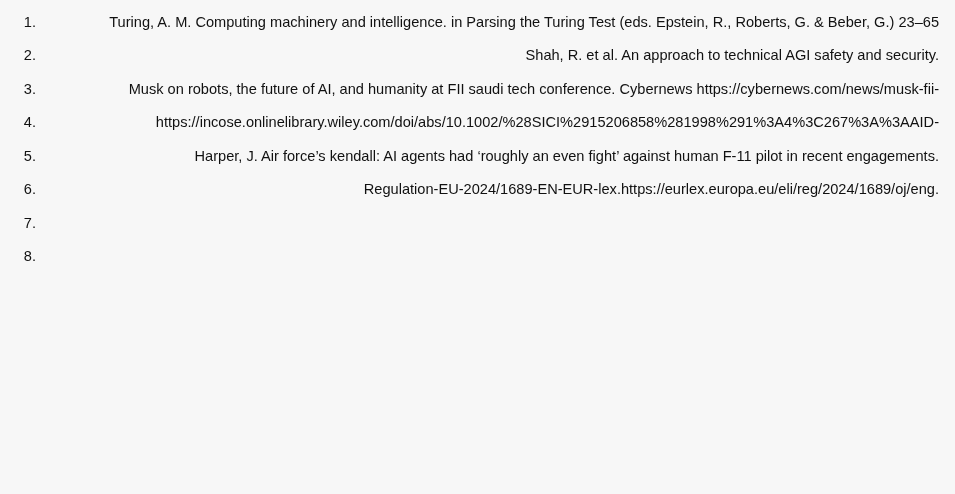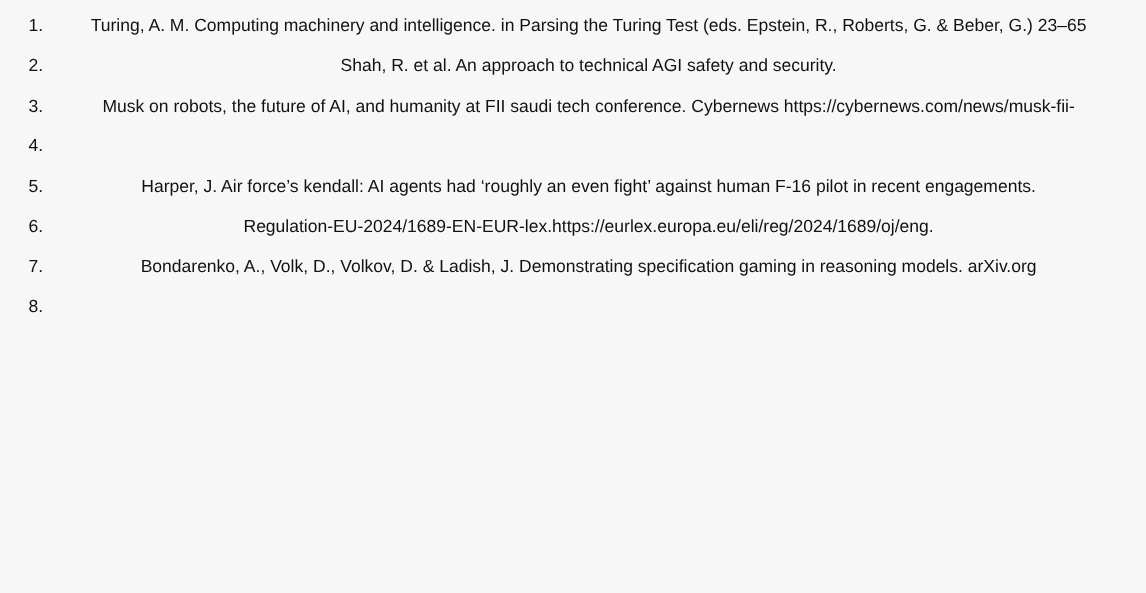--- a/index.html
+++ b/index.html
@@ -38,21 +38,21 @@
   }
   .ref-num {
     flex: 0 0 auto;
     width: 22px;
     text-align: right;
     padding-right: 6px;
     white-space: nowrap;
   }
   .ref-body {
     flex: 1 1 auto;
-    text-align: center;
+    text-align: right;
   }
   .ref-line {
     display: block;
     white-space: pre-wrap;
     word-break: break-word;
   }
 </style>
 </head>
 <body>
 
@@ -72,38 +72,38 @@
       </li>
       <li class="ref-item">
         <span class="ref-num">3.</span>
         <div class="ref-body">
           <span class="ref-line">Musk on robots, the future of AI, and humanity at FII saudi tech conference. Cybernews https://cybernews.com/news/musk-fii-</span>
         </div>
       </li>
       <li class="ref-item">
         <span class="ref-num">4.</span>
         <div class="ref-body">
+          <span class="ref-line">https://incose.onlinelibrary.wiley.com/doi/abs/10.1002/%28SICI%2915206858%281998%291%3A4%3C267%3A%3AAID-</span>
         </div>
       </li>
       <li class="ref-item">
         <span class="ref-num">5.</span>
         <div class="ref-body">
-          <span class="ref-line">Harper, J. Air force’s kendall: AI agents had ‘roughly an even fight’ against human F-16 pilot in recent engagements.</span>
+          <span class="ref-line">Harper, J. Air force’s kendall: AI agents had ‘roughly an even fight’ against human F-11 pilot in recent engagements.</span>
         </div>
       </li>
       <li class="ref-item">
         <span class="ref-num">6.</span>
         <div class="ref-body">
           <span class="ref-line">Regulation-EU-2024/1689-EN-EUR-lex.https://eurlex.europa.eu/eli/reg/2024/1689/oj/eng.</span>
         </div>
       </li>
       <li class="ref-item">
         <span class="ref-num">7.</span>
         <div class="ref-body">
-          <span class="ref-line">Bondarenko, A., Volk, D., Volkov, D. &amp; Ladish, J. Demonstrating specification gaming in reasoning models. arXiv.org</span>
         </div>
       </li>
       <li class="ref-item">
         <span class="ref-num">8.</span>
         <div class="ref-body">
         </div>
       </li>
     </ol>
 </div>
 

